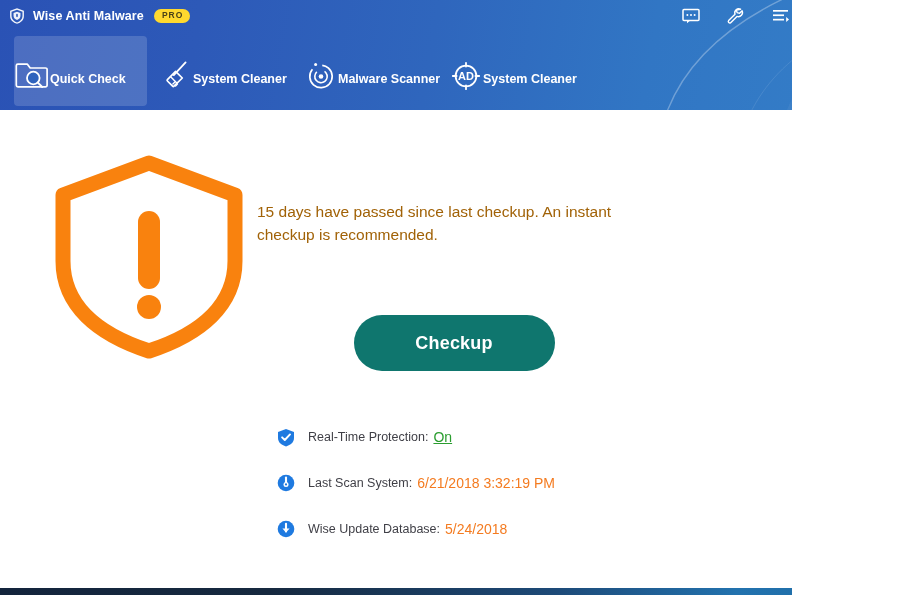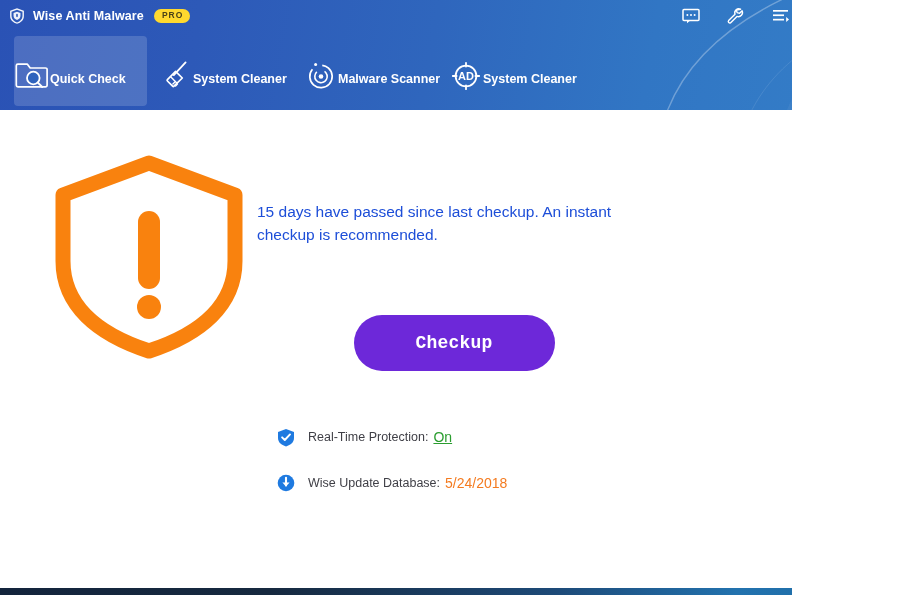--- a/index.html
+++ b/index.html
@@ -151,40 +151,40 @@
   }
   .hero-shield {
     margin-left: 55px;
     width: 188px; height: 205px;
     flex: none;
   }
   .hero-text {
     margin-left: 14px;
     margin-top: 45px;
     width: 400px;
-    color: #1d4ed8;
+    color: #a16207;
     font-size: 15.5px;
     line-height: 1.5;
   }
 
   .checkup-wrap {
     position: absolute;
     left: 0; top: 205px;
     width: 898px;
     display: flex;
     justify-content: center;
   }
   .checkup-btn {
     margin-left: 10px;
     width: 201px; height: 56px;
     border: none;
     border-radius: 28px;
-    background: #6d28d9;
+    background: #0f766e;
     color: #ffffff;
-    font-family: Liberation Mono, monospace;
+    font-family: Liberation Sans, sans-serif;
     font-size: 18px;
     font-weight: bold;
     cursor: pointer;
     letter-spacing: .2px;
   }
 
   
   .status-list {
     position: absolute;
     left: 276px; top: 315px;
@@ -374,20 +374,32 @@
         <span class="status-icon">
           <svg width="18" height="19" viewBox="0 0 18 19">
             <path d="M9 1 L17 3.9 V9.8 c0 4.6 -3.2 7.2 -8 8.6 C4.2 17 1 14.4 1 9.8 V3.9 Z" fill="#1f7ae0"></path>
             <path d="M5.1 9.3 L7.8 12 L13 6.4" fill="none" stroke="#ffffff" stroke-width="1.9" stroke-linecap="round" stroke-linejoin="round"></path>
           </svg>
         </span>
         <span class="status-label">Real-Time Protection:</span>
         <span class="status-value green">On</span>
       </div>
 
+      <div class="status-row">
+        <span class="status-icon">
+          <svg width="18" height="18" viewBox="0 0 18 18">
+            <circle cx="9" cy="9" r="8.3" fill="#1f7ae0"></circle>
+            <path d="M9 3.6 L9 9" stroke="#ffffff" stroke-width="2.1" stroke-linecap="round"></path>
+            <circle cx="9" cy="10.4" r="2.5" fill="#ffffff"></circle>
+            <circle cx="9" cy="10.4" r="1.1" fill="#1f7ae0"></circle>
+          </svg>
+        </span>
+        <span class="status-label">Last Scan System:</span>
+        <span class="status-value orange">6/21/2018 3:32:19 PM</span>
+      </div>
 
       <div class="status-row">
         <span class="status-icon">
           <svg width="18" height="18" viewBox="0 0 18 18">
             <circle cx="9" cy="9" r="8.3" fill="#1f7ae0"></circle>
             <path d="M9 3.8 L9 11.4" stroke="#ffffff" stroke-width="2.1" stroke-linecap="round"></path>
             <path d="M5.4 8.6 L9 12.6 L12.6 8.6 Z" fill="#ffffff"></path>
           </svg>
         </span>
         <span class="status-label">Wise Update Database:</span>

